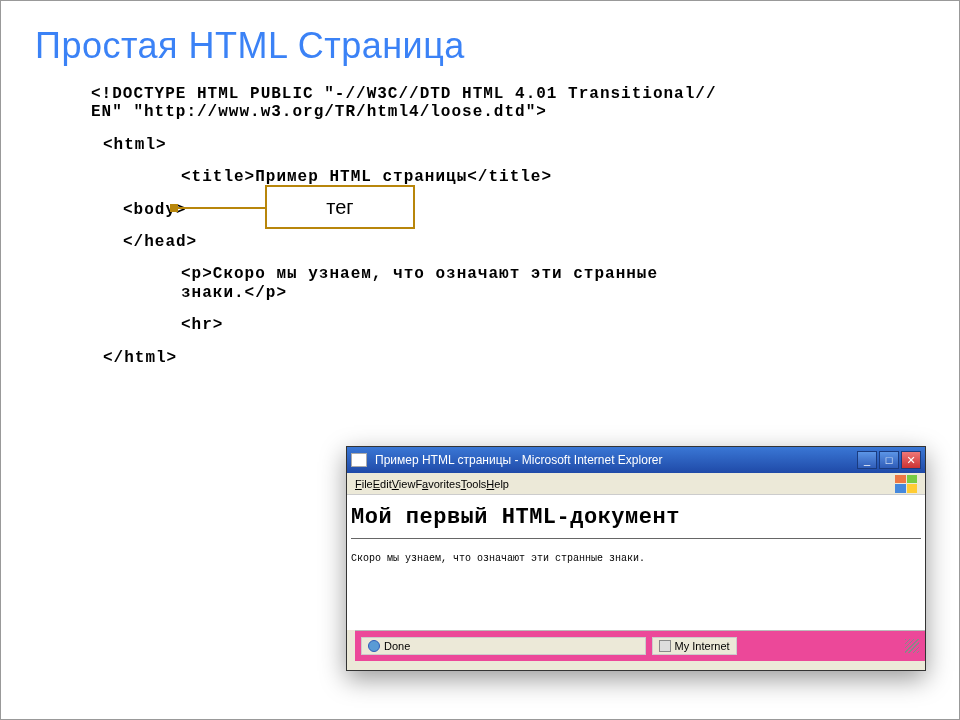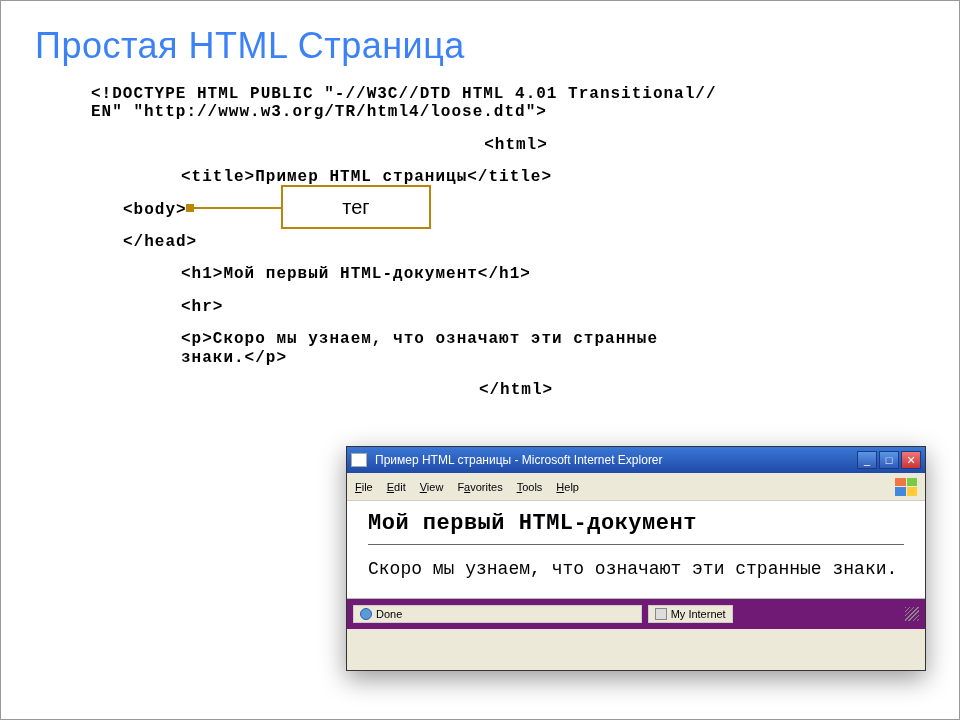--- a/index.html
+++ b/index.html
@@ -2,68 +2,67 @@
 <html><head>
 <meta charset="utf-8">
 <style>
 * { margin:0; padding:0; box-sizing:border-box; }
 body { width:960px; height:720px; background:#fff; font-family:Arial,sans-serif; position:relative; overflow:hidden; }
 .slide { width:100%; height:100%; padding:18px 30px 0 30px; border:1px solid #999; position:relative; }
 .title { font-size:36px; font-weight:normal; color:#3b82f6; margin:6px 0 18px 4px; letter-spacing:0.5px; }
 .codeblock { margin-left:60px; }
 .cline { font-family:"Courier New",monospace; font-size:16px; font-weight:bold; color:#000; text-transform:uppercase; letter-spacing:1px; line-height:1.15; margin-bottom:14px; white-space:pre-wrap; }
 .cline .lower { text-transform:none; }
-.cline.tag-html { margin-left:12px;text-align:center; }
+.cline.tag-html { margin-left:12px; }
 .cline.i1 { margin-left:32px; }
 .cline.i2 { margin-left:90px; }
-.callout-wrap { position:absolute; left:280px; top:184px; }
+.callout-wrap { position:absolute; left:264px; top:184px; }
 .callout { width:150px; height:44px; border:2px solid #b8860b; display:flex; align-items:center; justify-content:center; font-family:Arial,sans-serif; font-size:20px; color:#000; background:#fff; position:relative; }
 .callout-line { position:absolute; left:-92px; top:22px; width:92px; height:2px; background:#b8860b; }
 .callout-line:before { content:""; position:absolute; left:-3px; top:-3px; width:8px; height:8px; background:#b8860b; }
 
 
 .browser { position:absolute; left:345px; top:445px; width:580px; height:225px; border:1px solid #333; background:#ece9d8; box-shadow:0 8px 24px rgba(0,0,0,0.4); }
 .titlebar { height:26px; background:linear-gradient(to bottom,#3a77d5,#1f4aa8); display:flex; align-items:center; padding:4px 4px; color:#fff; font-size:12px; }
 .titlebar .pg-icon { width:16px; height:14px; background:#fff; margin-right:8px; border:1px solid #aaa; position:relative; }
 .titlebar .winbtns { margin-left:auto; display:flex; gap:2px; }
 .titlebar .winbtns div { width:20px; height:18px; background:linear-gradient(#5c95e6,#2f5cb8); border:1px solid #1a3b7f; display:flex; align-items:center; justify-content:center; font-size:11px; color:#fff; font-family:Arial; }
 .titlebar .winbtns div.close { background:linear-gradient(#e77,#c33); }
-.menubar { height:28px; background:#ece9d8; display:flex; align-items:center; padding:8px 8px; font-size:11px; gap:14px; border-bottom:1px solid #ccc; }
+.menubar { height:22px; background:#ece9d8; display:flex; align-items:center; padding:8px 8px; font-size:11px; gap:0; border-bottom:1px solid #ccc; }
 .menubar span { color:#000; }
 .menubar span u { text-decoration:underline; }
 .menubar .winlogo { margin-left:auto; width:22px; height:18px; display:grid; grid-template:1fr 1fr/1fr 1fr; gap:1px; }
 .winlogo div:nth-child(1){background:#e74;} .winlogo div:nth-child(2){background:#7c4;} .winlogo div:nth-child(3){background:#48d;} .winlogo div:nth-child(4){background:#fc3;}
-.content { background:#fff; height:97px; padding:10px 21px; font-family:"Courier New",monospace; }
+.content { background:#fff; height:135px; padding:10px 4px; font-family:"Courier New",monospace; }
 .content h1 { font-size:22px; font-weight:bold; margin-bottom:8px; letter-spacing:0.5px; }
 .content hr { border:none; border-top:1px solid #666; margin:6px 0 14px 0; }
-.content p { font-size:18px; }
-.statusbar { height:22px; background:#701a75; border-top:1px solid #bbb; display:flex; align-items:center; font-size:11px; padding:15px 6px; gap:6px; }
+.content p { font-size:10px; }
+.statusbar { height:22px; background:#ec4899; border-top:1px solid #bbb; display:flex; align-items:center; font-size:11px; padding:15px 6px; gap:6px;margin-left:8px; }
 .statusbar .sbcell { display:flex; align-items:center; gap:4px; border:1px solid #ccc; height:18px; padding:0 6px; background:#ece9d8; }
 .statusbar .sbcell.first { width:51%; }
 .statusbar .sbcell .eicon { width:12px; height:12px; background:#5a9bd5; border-radius:50%; border:1px solid #2f5cb8; }
 .statusbar .sbcell .cicon { width:12px; height:12px; background:#ddd; border:1px solid #888; }
 .statusbar .resize { margin-left:auto; width:14px; height:14px; background:repeating-linear-gradient(135deg,#888 0 1px,transparent 1px 3px); }
 </style>
 </head>
 <body>
 
 <div class="slide">
   <div class="title">Простая HTML Страница</div>
 
   <div class="codeblock">
     <div class="cline"><span class="lower">&lt;!DOCTYPE HTML PUBLIC "-//W3C//DTD HTML 4.01 Transitional//
 EN" "http://www.w3.org/TR/html4/loose.dtd"&gt;</span></div>
     <div class="cline tag-html"><span class="lower">&lt;html&gt;</span></div>
     <div class="cline i2"><span class="lower">&lt;title&gt;Пример HTML страницы&lt;/title&gt;</span></div>
     <div class="cline i1"><span class="lower">&lt;body&gt;</span></div>
     <div class="cline i1"><span class="lower">&lt;/head&gt;</span></div>
-    <div class="cline i2"><span class="lower">&lt;h1&gt;Мой первый HTML-документ&lt;/h1&gt;</span></div>
-    <div class="cline i2"><span class="lower">&lt;hr&gt;</span></div>
     <div class="cline i2"><span class="lower">&lt;p&gt;Скоро мы узнаем, что означают эти странные
 знаки.&lt;/p&gt;</span></div>
+    <div class="cline i2"><span class="lower">&lt;hr&gt;</span></div>
     <div class="cline tag-html"><span class="lower">&lt;/html&gt;</span></div>
   </div>
 
   <div class="callout-wrap">
     <div class="callout-line"></div>
     <div class="callout">
         <span>тег</span>
       </div>
   </div>
 

